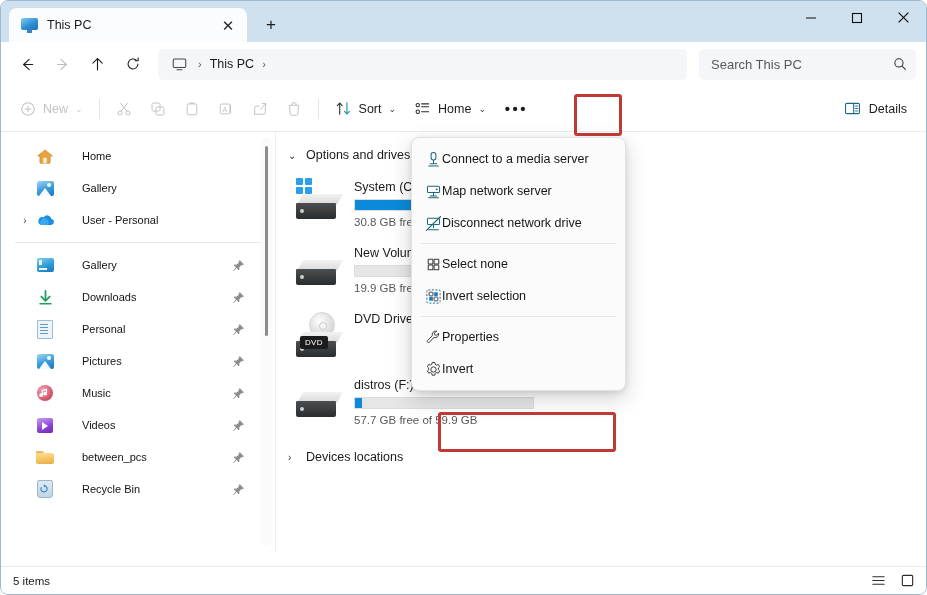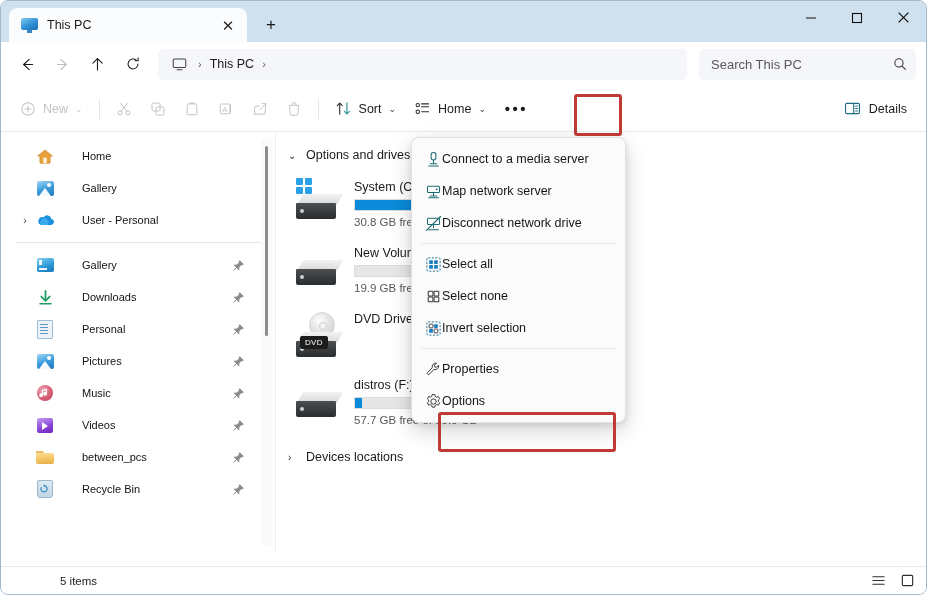--- a/index.html
+++ b/index.html
@@ -525,21 +525,21 @@
     left: 0; bottom: 0;
     width: 927px;
     height: 28px;
     box-sizing: border-box;
     border-top: 1px solid #e9eaec;
     background: #ffffff;
     display: flex;
     align-items: center;
     padding: 0 12px;
   }
-  #status-text { font-size: 11.5px; color: #1b1b1b; margin-left: 47px; }
+  #status-text { font-size: 11.5px; color: #1b1b1b; }
   #status-views {
     margin-left: auto;
     display: flex;
     gap: 11px;
     align-items: center;
     color: #2c2c2c;
   }
   .sv { width:18px;height:18px;display:flex;align-items:center;justify-content:center;border-radius:3px; }
 </style>
 </head>
@@ -1015,32 +1015,20 @@
             <line x1="9" y1="10" x2="9" y2="13.8" stroke="currentColor" stroke-width="1.1"></line>
             <line x1="3.8" y1="15.6" x2="14.2" y2="15.6" stroke="currentColor" stroke-width="1.1" stroke-linecap="round"></line>
             <line x1="1.5" y1="16.2" x2="16.5" y2="1.6" stroke="currentColor" stroke-width="1.2" stroke-linecap="round"></line>
           </svg>
       </span>
       <span class="mi-label">Disconnect network drive</span>
     </div>
 
     <div class="mi-sep"></div>
 
-    <div class="mi">
-      <span class="mi-icon">
-        <svg width="17" height="17" viewBox="0 0 18 18">
-            <rect x="2" y="2" width="14" height="14" rx="1.4" fill="none" stroke="#1d6f8e" stroke-width="1" stroke-dasharray="2.2 1.6"></rect>
-            <rect x="4.4" y="4.4" width="4" height="4" rx=".7" fill="#1b7fc4"></rect>
-            <rect x="9.6" y="4.4" width="4" height="4" rx=".7" fill="#1b7fc4"></rect>
-            <rect x="4.4" y="9.6" width="4" height="4" rx=".7" fill="#1b7fc4"></rect>
-            <rect x="9.6" y="9.6" width="4" height="4" rx=".7" fill="#1b7fc4"></rect>
-          </svg>
-      </span>
-      <span class="mi-label">Select all</span>
-    </div>
 
     <div class="mi">
       <span class="mi-icon gray">
         <svg width="17" height="17" viewBox="0 0 18 18">
             <rect x="3.4" y="3.4" width="5" height="5" rx=".7" fill="none" stroke="#3a3a3a" stroke-width="1.1"></rect>
             <rect x="9.6" y="3.4" width="5" height="5" rx=".7" fill="none" stroke="#3a3a3a" stroke-width="1.1"></rect>
             <rect x="3.4" y="9.6" width="5" height="5" rx=".7" fill="none" stroke="#3a3a3a" stroke-width="1.1"></rect>
             <rect x="9.6" y="9.6" width="5" height="5" rx=".7" fill="none" stroke="#3a3a3a" stroke-width="1.1"></rect>
           </svg>
       </span>
@@ -1071,21 +1059,21 @@
       <span class="mi-label">Properties</span>
     </div>
 
     <div class="mi">
       <span class="mi-icon gray">
         <svg width="17" height="17" viewBox="0 0 18 18">
             <path d="M9 6.2 a2.8 2.8 0 1 0 0 5.6 a2.8 2.8 0 0 0 0 -5.6 Z" fill="none" stroke="#3a3a3a" stroke-width="1.05"></path>
             <path d="M7.6 1.6 h2.8 l.4 1.9 1.5 .9 1.8 -.7 1.4 2.4 -1.4 1.3 v1.8 l1.4 1.3 -1.4 2.4 -1.8 -.7 -1.5 .9 -.4 1.9 H7.6 l-.4 -1.9 -1.5 -.9 -1.8 .7 -1.4 -2.4 1.4 -1.3 V7.4 L2.5 6.1 3.9 3.7 l1.8 .7 1.5 -.9 Z" fill="none" stroke="#3a3a3a" stroke-width="1.05" stroke-linejoin="round"></path>
           </svg>
       </span>
-      <span class="mi-label">Options</span>
+      <span class="mi-label">Invert</span>
     </div>
   </div>
 
   <div id="ellipsis-highlight"></div>
   <div id="options-highlight"></div>
 
   <div id="statusbar">
     <span id="status-text">5 items</span>
     <span id="status-views">
       <span class="sv">

